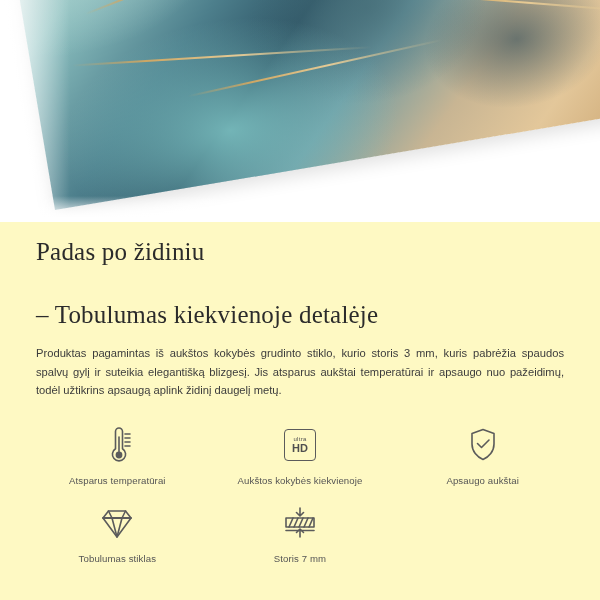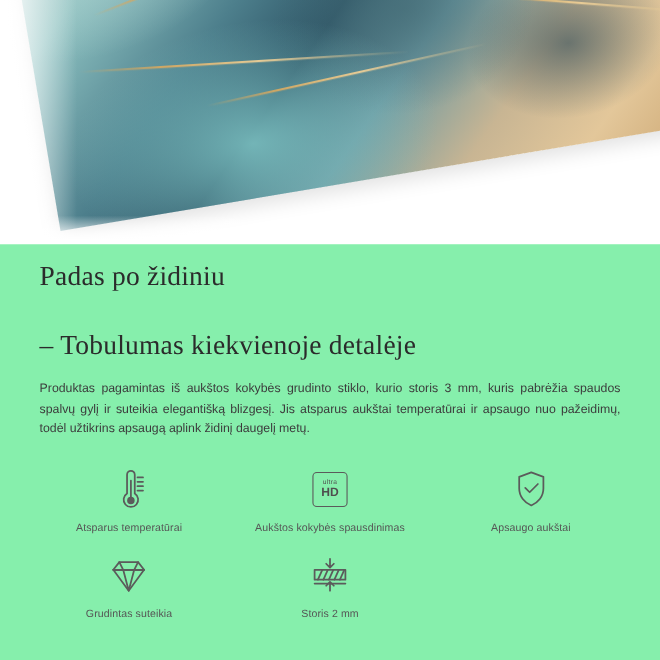--- a/index.html
+++ b/index.html
@@ -10,21 +10,21 @@
     width: 600px;
     height: 600px;
     background: #ffffff;
     font-family: "Liberation Sans", sans-serif;
     overflow: hidden;
   }
   .page {
     position: relative;
     width: 600px;
     height: 600px;
-    background: #86efac;
+    background: #fef9c3;
   }
 
   
   .hero {
     position: relative;
     width: 600px;
     height: 222px;
     overflow: hidden;
     background: #ffffff;
   }
@@ -226,21 +226,21 @@
       <div class="feature-label">Atsparus temperatūrai</div>
     </div>
 
     <div class="feature">
       <div class="feature-icon">
         <div class="ultrahd-box">
           <span class="u1">ultra</span>
           <span class="u2">HD</span>
         </div>
       </div>
-      <div class="feature-label">Aukštos kokybės spausdinimas</div>
+      <div class="feature-label">Aukštos kokybės kiekvienoje</div>
     </div>
 
     <div class="feature">
       <div class="feature-icon">
         <svg width="40" height="44" viewBox="0 0 40 44">
           <path class="stroke" d="M20 6.5l11 4v10.5c0 7.4-5 13-11 15.5-6-2.5-11-8.1-11-15.5V10.5z"></path>
           <path class="stroke" d="M14.5 20.5l4 4 7.5-7.5"></path>
         </svg>
       </div>
       <div class="feature-label">Apsaugo aukštai</div>
@@ -248,31 +248,31 @@
 
     <div class="feature">
       <div class="feature-icon">
         <svg width="44" height="44" viewBox="0 0 44 44">
           <path class="stroke" d="M8 17h28L22 36z"></path>
           <path class="stroke" d="M13.5 10h17l5.5 7H8z"></path>
           <path class="stroke" d="M13.5 10L17 17l5 19 5-19 3.5-7M8 17h28"></path>
           <path class="stroke" d="M17 17h10"></path>
         </svg>
       </div>
-      <div class="feature-label">Grudintas suteikia</div>
+      <div class="feature-label">Tobulumas stiklas</div>
     </div>
 
 
     <div class="feature">
       <div class="feature-icon">
         <svg width="44" height="44" viewBox="0 0 44 44">
           <path class="stroke" d="M22 7v7M18.5 11.5L22 15l3.5-3.5"></path>
           <rect class="stroke" x="8" y="17" width="28" height="9"></rect>
           <path class="stroke" d="M11 26l4-9M16 26l4-9M21 26l4-9M26 26l4-9M31 26l4-9"></path>
           <path class="stroke" d="M22 36v-7M18.5 31.5L22 28l3.5 3.5"></path>
           <path class="stroke" d="M8 29.5h28" stroke-width="1.2"></path>
         </svg>
       </div>
-      <div class="feature-label">Storis 2 mm</div>
+      <div class="feature-label">Storis 7 mm</div>
     </div>
 
   </div>
 </div>
 
 </body></html>

